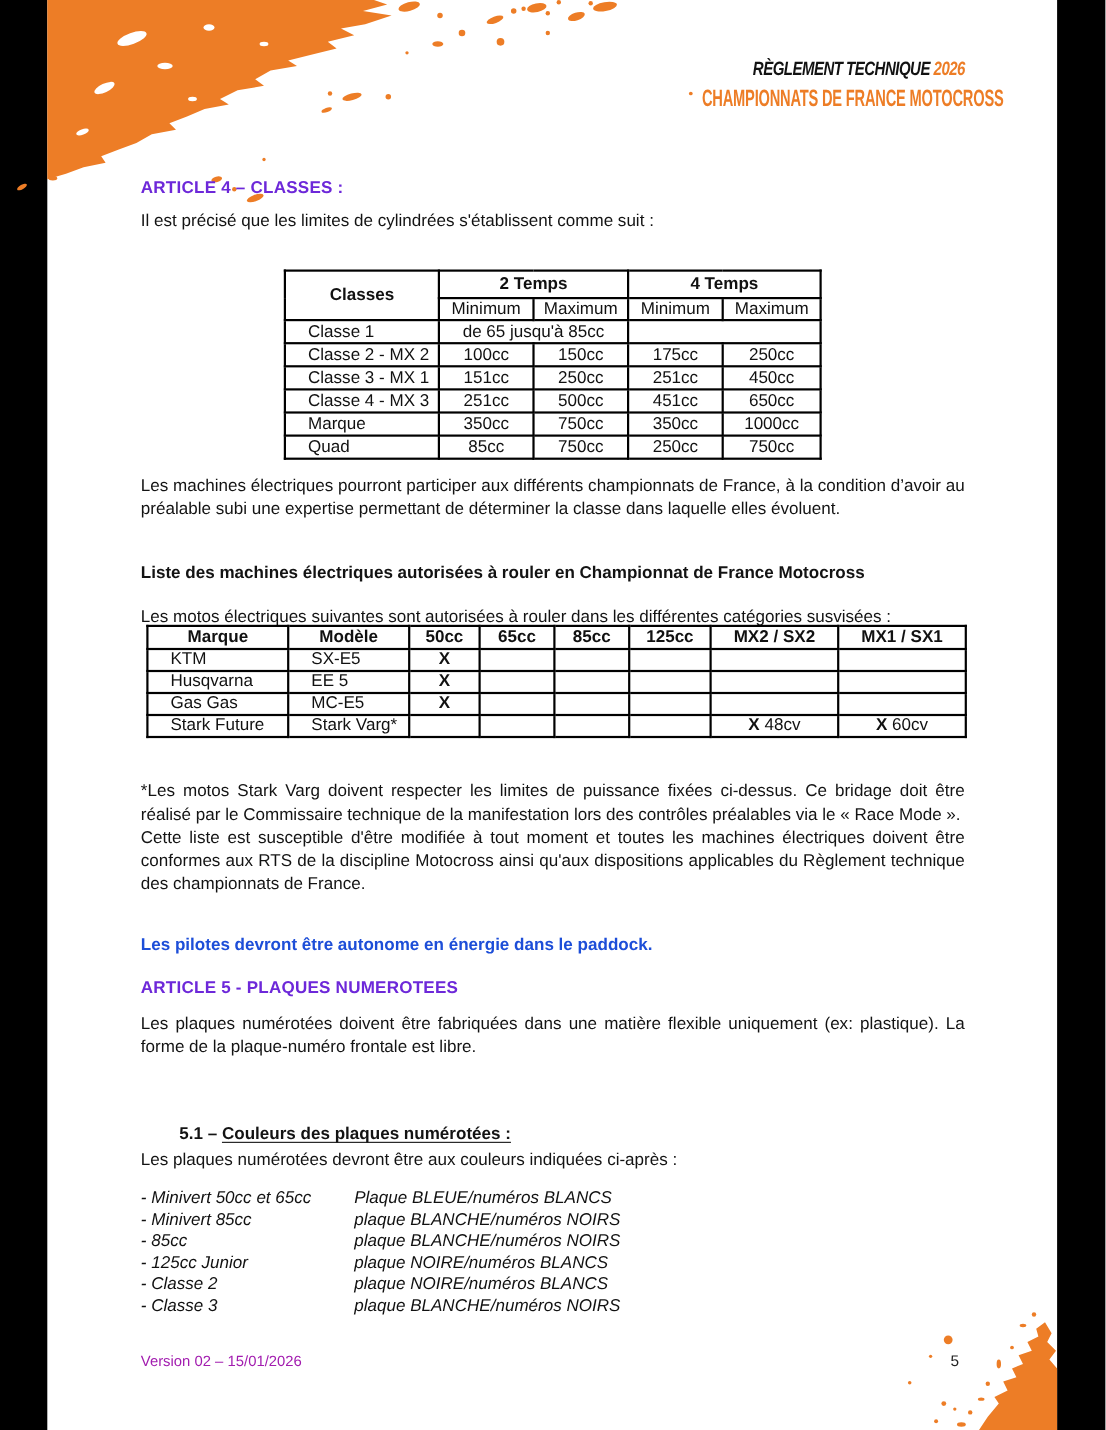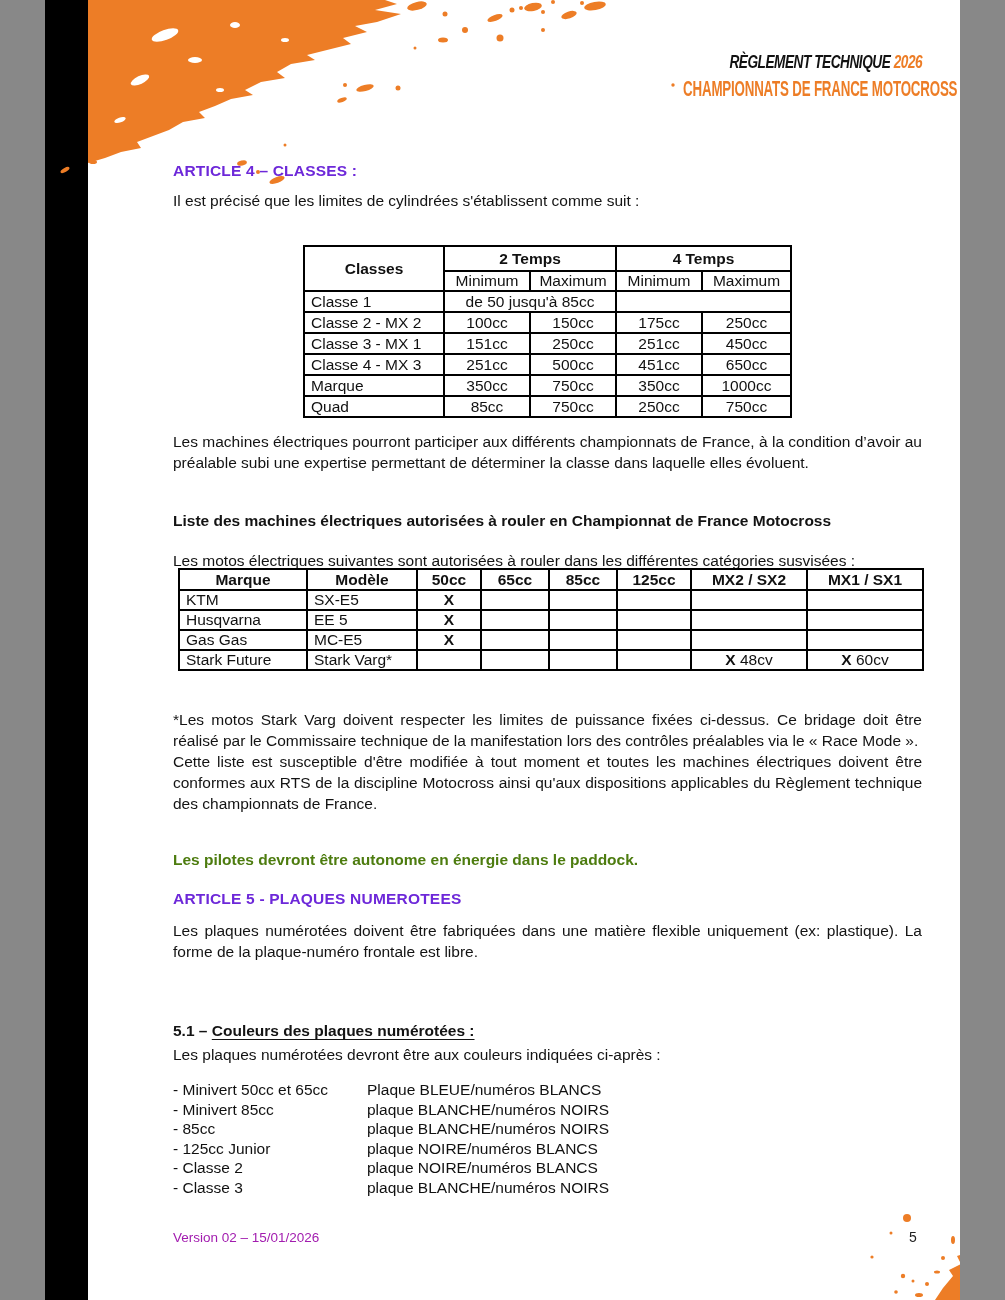--- a/index.html
+++ b/index.html
@@ -1,17 +1,17 @@
 <!DOCTYPE html>
 <html><head>
 <meta charset="utf-8">
 <style>
   html,body{margin:0;padding:0;background:#888;}
   .page{
-    position:relative; width:915px; height:1300px; background:#ffffff;
+    position:relative; width:1005px; height:1300px; background:#ffffff;
     font-family:"Liberation Sans", sans-serif; color:#111; overflow:hidden;
     margin:0 auto;
   }
   .strip{position:absolute; top:0; height:1300px; background:#000;}
   .strip-left{left:0; width:43px;}
   .strip-right{left:961px; width:44px;}
   .splash-svg{position:absolute; left:0; top:0; width:1005px; height:1300px; pointer-events:none;}
 
   
   .logo{position:absolute; top:54px; left:470px; width:407px; text-align:right; line-height:1;}
@@ -21,28 +21,28 @@
   .logo-line2{display:inline-block; margin-top:7px; transform:scaleX(0.62); transform-origin:100% 50%;
     font-size:21.5px; font-weight:bold; letter-spacing:-0.3px; color:#ED7D26; white-space:nowrap;}
 
   
   .abs{position:absolute;}
   .body-text{font-size:15.5px; line-height:21px; color:#131313;}
   .just{text-align:justify;}
   .content{left:128px; width:749px;}
   .orange-heading{color:#6d28d9; font-weight:bold; font-size:15.5px; letter-spacing:0.2px;}
   .bold{font-weight:bold;}
-  .warning{color:#4d7c0f; font-weight:bold; font-size:15.5px;}
+  .warning{color:#1d4ed8; font-weight:bold; font-size:15.5px;}
   p{margin:0;}
 
   
   table{border-collapse:collapse; table-layout:fixed;}
   td,th{border:2px solid #000; font-size:15.5px; padding:0 4px; overflow:hidden; white-space:nowrap;}
   .t-center{text-align:center;}
-  .t-left{text-align:left; padding-left:6px;}
+  .t-left{text-align:left; padding-left:20px;}
 
   .classes-table{position:absolute; left:258px; top:230px; width:487px;margin-top:15px;}
   .classes-table .h1{height:25px;}
   .classes-table .h2{height:20px;}
   .classes-table .dr{height:21px;}
 
   .electric-table{position:absolute; left:133px; top:568px; width:744px;}
   .electric-table .hr{height:21px;}
   .electric-table .dr{height:18.5px;}
   .xmark{font-weight:bold;}
@@ -151,21 +151,21 @@
       <td colspan="2" class="t-center bold">4 Temps</td>
     </tr>
     <tr class="h2">
       <td class="t-center">Minimum</td>
       <td class="t-center">Maximum</td>
       <td class="t-center">Minimum</td>
       <td class="t-center">Maximum</td>
     </tr>
     <tr class="dr">
       <td class="t-left">Classe 1</td>
-      <td colspan="2" class="t-center">de 50 jusqu'à 85cc</td>
+      <td colspan="2" class="t-center">de 65 jusqu'à 85cc</td>
       <td colspan="2" class="t-center"></td>
     </tr>
     <tr class="dr">
       <td class="t-left">Classe 2 - MX 2</td>
       <td class="t-center">100cc</td>
       <td class="t-center">150cc</td>
       <td class="t-center">175cc</td>
       <td class="t-center">250cc</td>
     </tr>
     <tr class="dr">
@@ -274,26 +274,26 @@
   </div>
 
   <div class="abs content warning" style="top:851px;">Les pilotes devront être autonome en énergie dans le paddock.</div>
 
   <div class="abs content orange-heading" style="top:890px;">ARTICLE 5 - PLAQUES NUMEROTEES</div>
 
   <div class="abs content body-text just" style="top:920px;">
     <p>Les plaques numérotées doivent être fabriquées dans une matière flexible uniquement (ex: plastique). La forme de la plaque-numéro frontale est libre.</p>
   </div>
 
-  <div class="abs content body-text" style="top:1020px;">
+  <div class="abs content body-text" style="top:1020px;margin-left:35px;">
     <span class="bold">5.1 – </span><span class="bold underlined">Couleurs des plaques numérotées :</span>
   </div>
   <div class="abs content body-text" style="top:1044px;">Les plaques numérotées devront être aux couleurs indiquées ci-après :</div>
 
-  <div class="abs content" style="top:1080px;">
+  <div class="abs content" style="top:1080px;font-style:italic;">
     <div class="plate-row">
       <span class="plate-label">- Minivert 50cc et 65cc</span>
       <span class="plate-value">Plaque BLEUE/numéros BLANCS</span>
     </div>
     <div class="plate-row">
       <span class="plate-label">- Minivert 85cc</span>
       <span class="plate-value">plaque BLANCHE/numéros NOIRS</span>
     </div>
     <div class="plate-row">
       <span class="plate-label">- 85cc</span>

